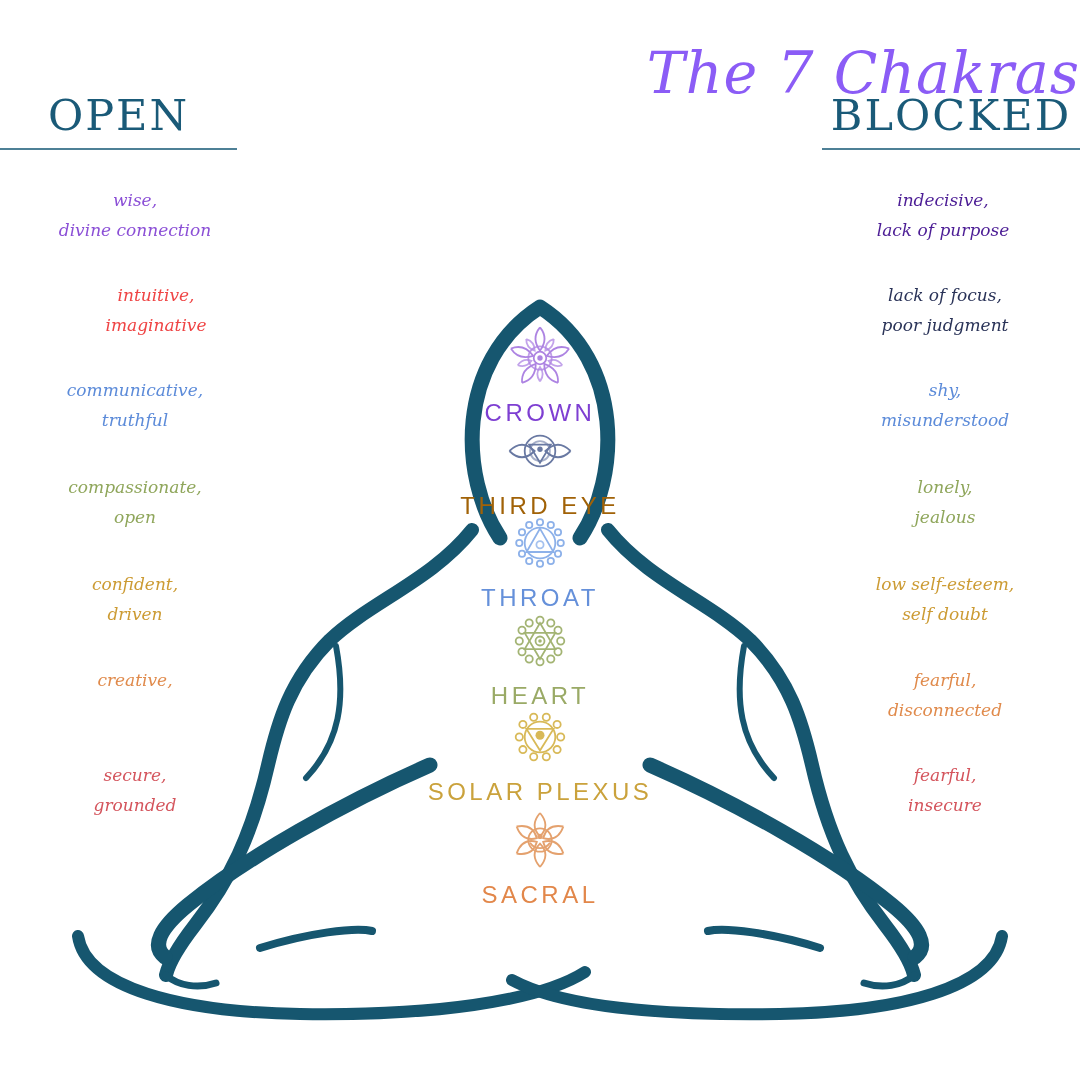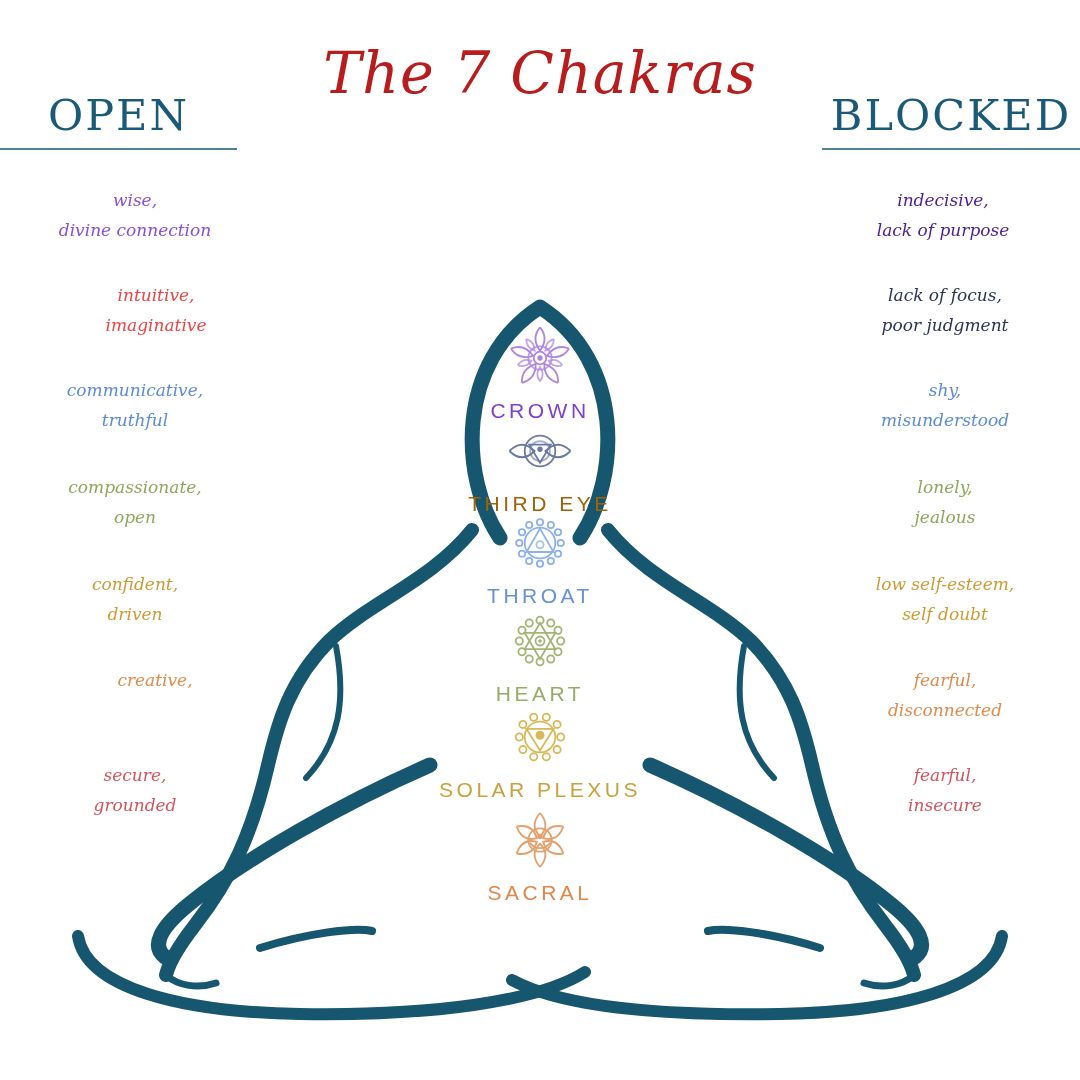--- a/index.html
+++ b/index.html
@@ -9,29 +9,29 @@
          font-style:italic;font-size:57px;letter-spacing:1px;z-index:4;}
   .col-header{position:absolute;text-align:center;font-size:43px;letter-spacing:2px;
               font-weight:500;z-index:4;}
   .divider{position:absolute;height:2px;z-index:4;}
   .side-item{position:absolute;width:270px;text-align:center;font-style:italic;
              font-size:17px;line-height:30px;z-index:2;}
   .figure-svg{position:absolute;top:0;left:0;z-index:1;}
   .chakra{position:absolute;left:0;width:100%;display:flex;flex-direction:column;
           align-items:center;gap:5px;z-index:3;}
   .chakra svg{opacity:.92;}
-  .chakra-label{font-family:"Liberation Sans", sans-serif;font-size:21px;
+  .chakra-label{font-family:"Liberation Sans", sans-serif;font-size:24px;
                 letter-spacing:3.5px;font-weight:400;}
 </style>
 </head>
 <body>
 
 <div class="canvas">
 
-  <div class="title" style="color: #b91c1c;">The 7 Chakras</div>
+  <div class="title" style="color: #8b5cf6; text-align: right;">The 7 Chakras</div>
 
   <div class="col-header" style="left: 0px; top: 90px; width: 237px; color: rgb(26, 90, 120);">OPEN</div>
   <div class="divider" style="left: 0px; top: 148px; width: 237px; background-color: rgb(78, 128, 150);"></div>
 
   <div class="col-header" style="left: 822px; top: 90px; width: 258px; color: rgb(26, 90, 120);">BLOCKED</div>
   <div class="divider" style="left: 822px; top: 148px; width: 258px; background-color: rgb(78, 128, 150);"></div>
 
   <div class="side-item" style="left: 0px; top: 185px; color: rgb(139, 79, 214);">
     <div>wise,</div>
     <div>divine connection</div>
@@ -45,21 +45,21 @@
     <div>truthful</div>
   </div>
   <div class="side-item" style="left: 0px; top: 472px; color: rgb(143, 166, 91);">
     <div>compassionate,</div>
     <div>open</div>
   </div>
   <div class="side-item" style="left: 0px; top: 569px; color: rgb(204, 155, 51);">
     <div>confident,</div>
     <div>driven</div>
   </div>
-  <div class="side-item" style="left: 0px; top: 665px; color: rgb(224, 138, 75); margin-left: 20px;">
+  <div class="side-item" style="left: 0px; top: 665px; color: rgb(224, 138, 75);">
     <div>creative,</div>
   </div>
   <div class="side-item" style="left: 0px; top: 760px; color: rgb(212, 84, 92);">
     <div>secure,</div>
     <div>grounded</div>
   </div>
 
   <div class="side-item" style="left: 808px; top: 185px; color: #4c1d95;">
     <div>indecisive,</div>
     <div>lack of purpose</div>

